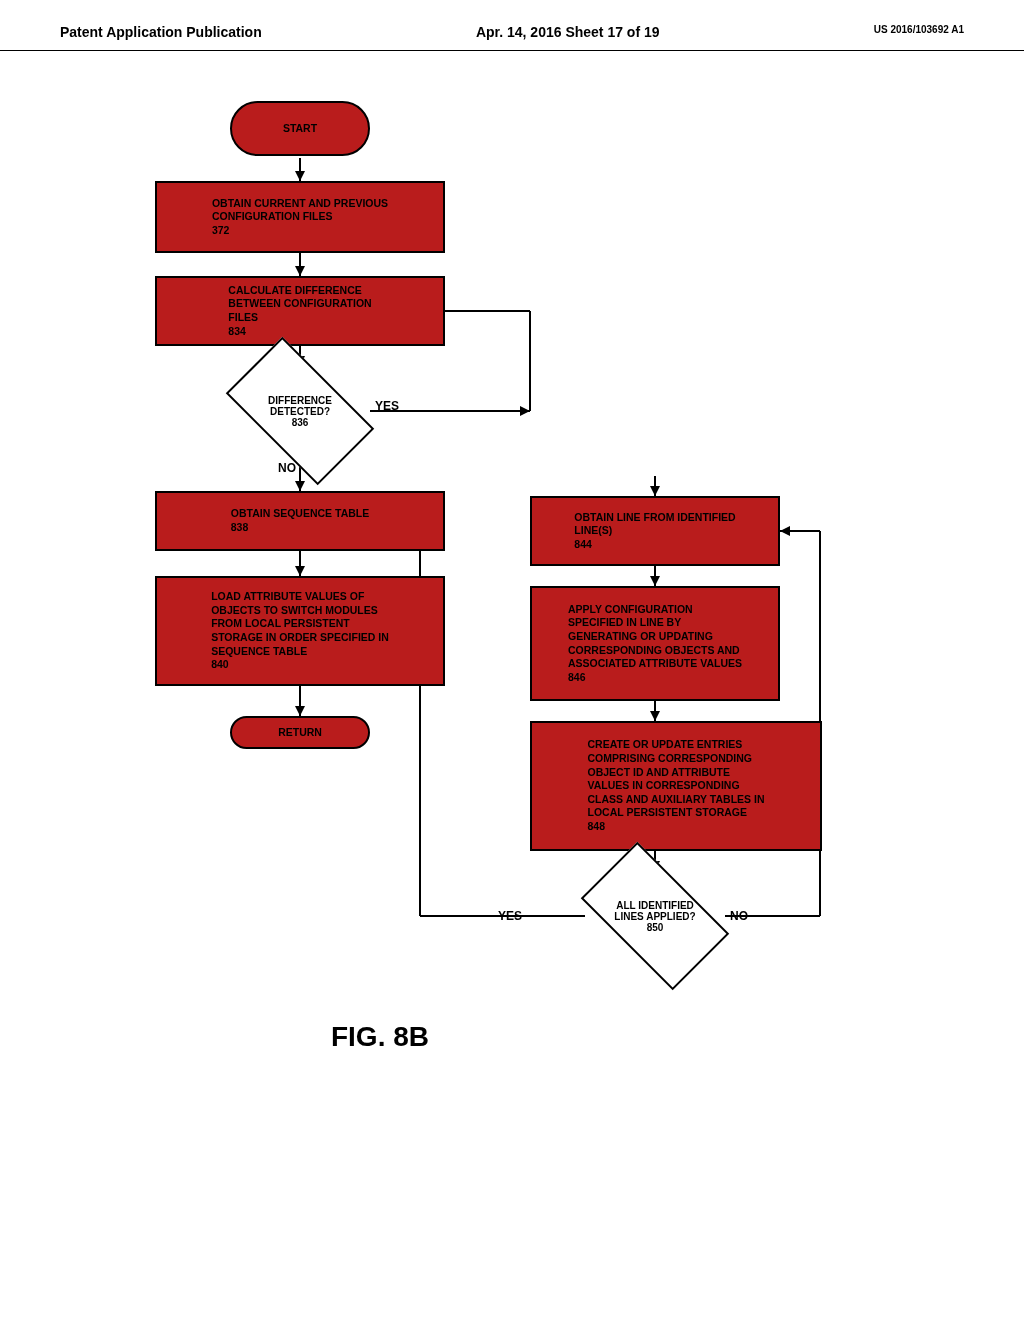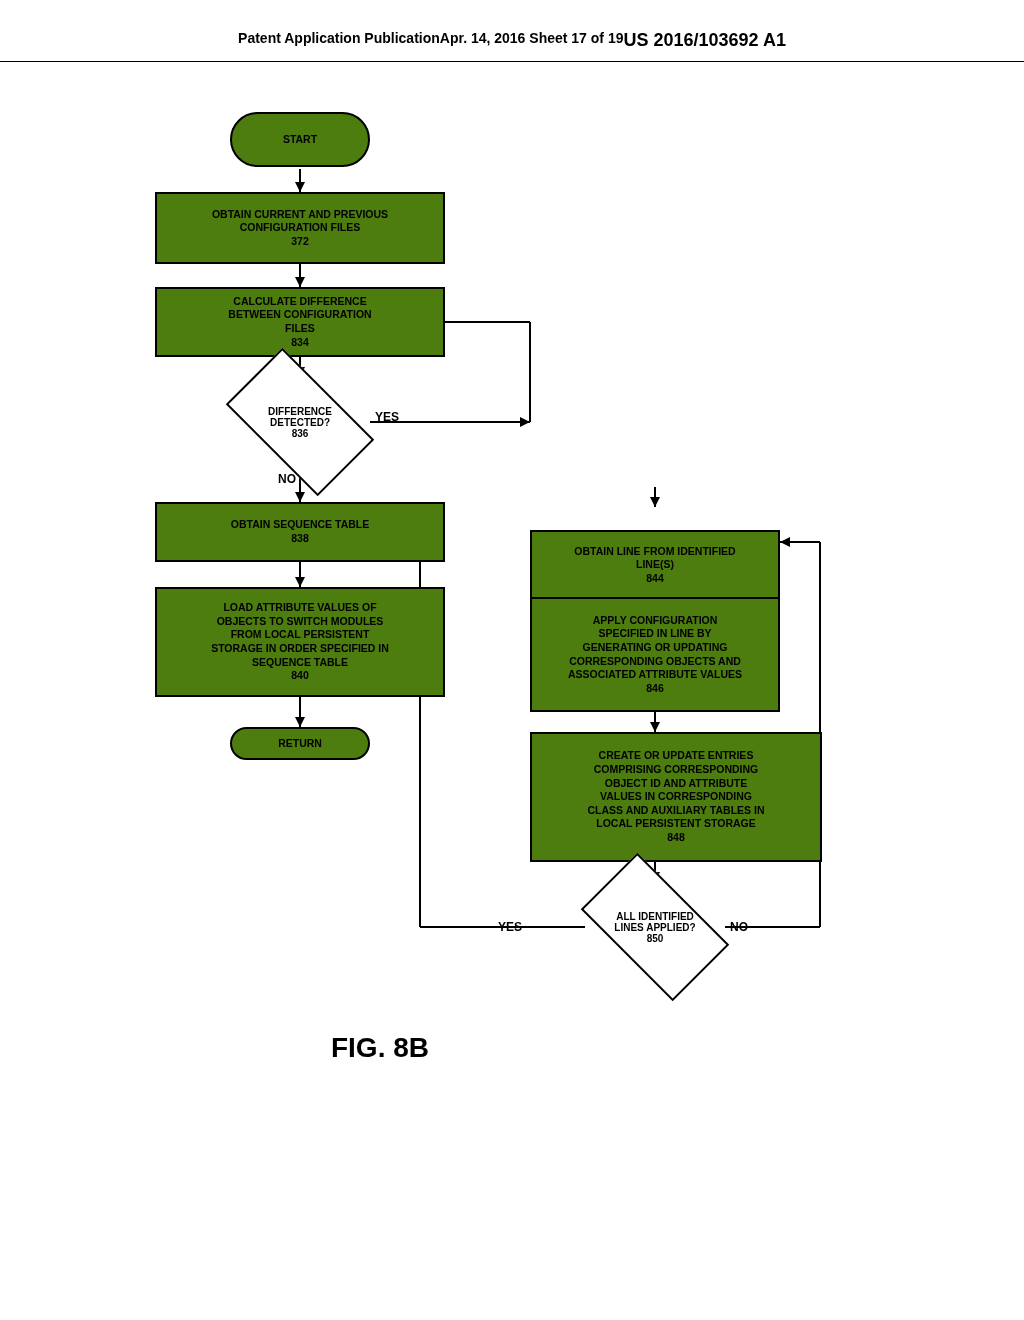--- a/index.html
+++ b/index.html
@@ -7,34 +7,34 @@
       background: #fff;
       font-family: Arial, Helvetica, sans-serif;
       width: 1024px;
       min-height: 1320px;
       position: relative;
       overflow-x: hidden;
     }
 
     .header {
       display: flex;
-      justify-content: center;
+      justify-content: space-between;
       align-items: flex-start;
-      padding: 30px 60px 10px 60px;
+      padding: 24px 60px 10px 60px;
       border-bottom: 1px solid #000;
     }
 
     .header-left {
       font-size: 14px;
       font-weight: bold;
       color: #000;
     }
 
     .header-right {
-      font-size: 18px;
+      font-size: 10px;
       font-weight: bold;
       color: #000;
       text-align: right;
     }
 
     .header-center {
       font-size: 14px;
       font-weight: bold;
       color: #000;
       text-align: center;
@@ -44,25 +44,24 @@
       position: relative;
       width: 100%;
       height: 1180px;
       margin-top: 10px;
     }
 
     
     .fc-box {
       position: absolute;
       border: 2px solid #000;
-      background: #4d7c0f;
+      background: #b91c1c;
       display: flex;
       align-items: center;
       justify-content: center;
-      text-align: center;
       font-size: 10.5px;
       font-weight: bold;
       color: #000;
       line-height: 1.3;
     }
 
     .fc-rounded {
       border-radius: 30px;
     }
 
@@ -200,21 +199,21 @@
 STORAGE IN ORDER SPECIFIED IN
 SEQUENCE TABLE
 840</span>
   </div>
 
   <div class="fc-box fc-rounded" style="left:230px; top:655px; width:140px; height:33px;">
     <span>RETURN</span>
   </div>
 
 
-  <div class="fc-box" style="left:530px; top:458px; width:250px; height:70px;">
+  <div class="fc-box" style="left:530px; top:435px; width:250px; height:70px;">
     <span style="white-space:pre-line;">OBTAIN LINE FROM IDENTIFIED
 LINE(S)
 844</span>
   </div>
 
   <div class="fc-box" style="left:530px; top:525px; width:250px; height:115px;">
     <span style="white-space:pre-line;">APPLY CONFIGURATION
 SPECIFIED IN LINE BY
 GENERATING OR UPDATING
 CORRESPONDING OBJECTS AND

